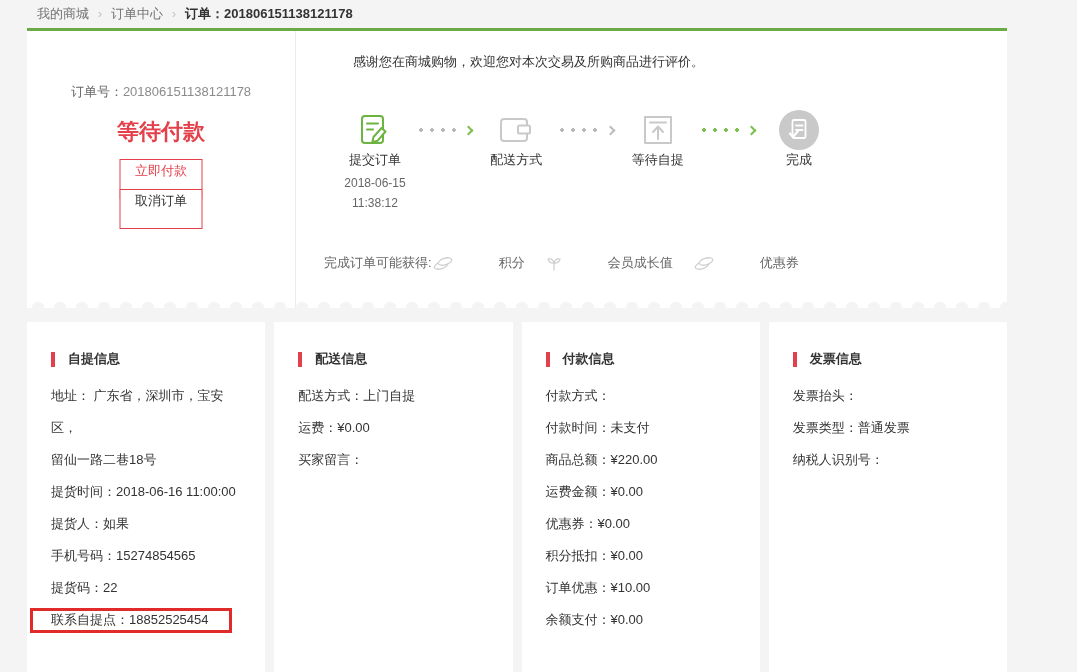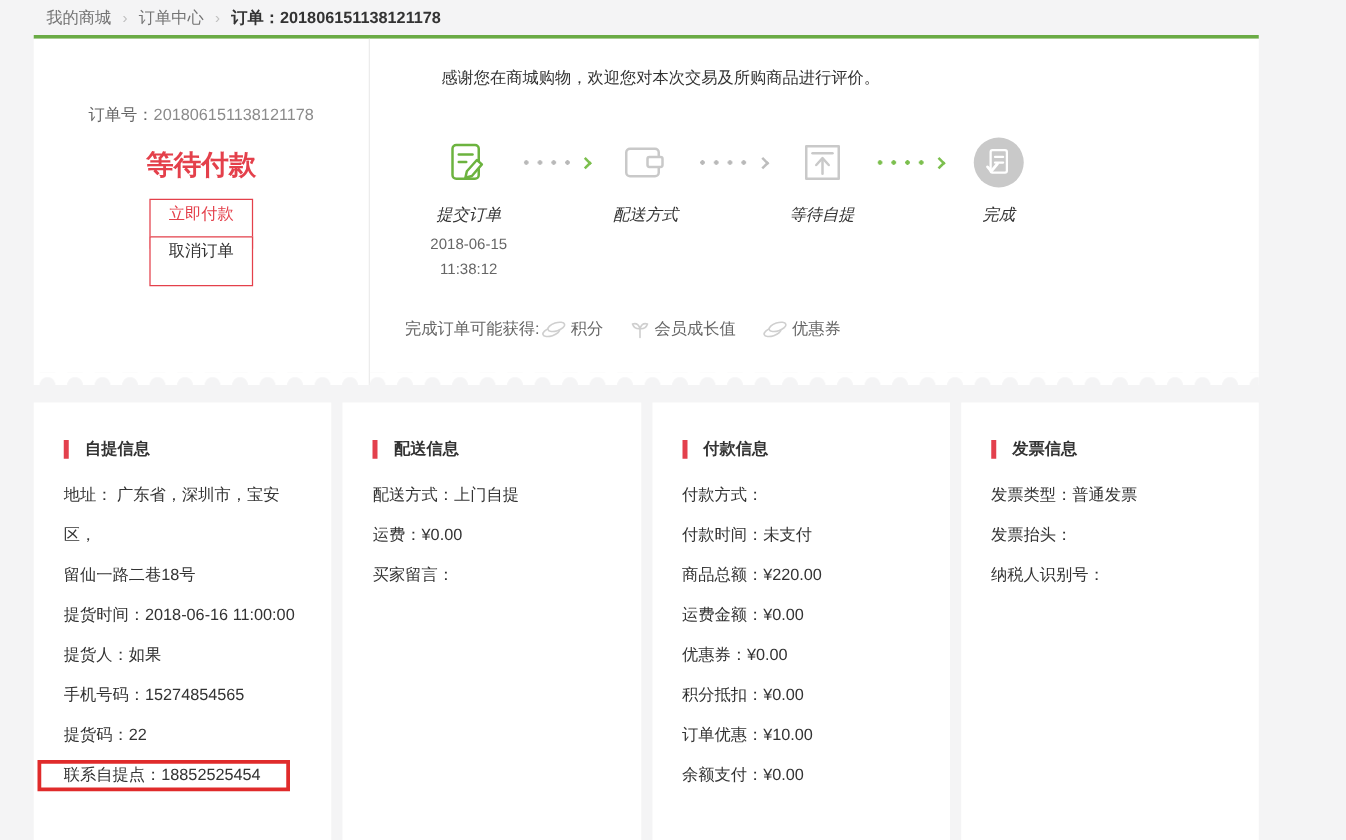--- a/index.html
+++ b/index.html
@@ -31,31 +31,31 @@
          border:1px solid #e4404b; font-size:13px; text-align:center; line-height:22px; cursor:pointer; }
   .btn-pay { top:128px; color:#e4404b; }
   .btn-cancel { top:158px; color:#333; }
 
   .right-sec { position:absolute; left:270px; top:0; right:0; height:277px; }
   .thanks { position:absolute; top:22px; left:56px; color:#333; }
 
   .steps { position:absolute; top:78px; left:40px; width:500px; display:flex; align-items:flex-start; }
   .step { width:76px; display:flex; flex-direction:column; align-items:center; }
   .step-icon { height:42px; display:flex; align-items:center; justify-content:center; }
-  .step-label { margin-top:12px; color:#333;font-style:italic; }
+  .step-label { color:#333; }
   .step-date { margin-top:4px; font-size:12px; color:#666; line-height:20px; text-align:center; }
   .arrow { flex:1; display:flex; align-items:center; height:42px; padding:0 6px; }
   .dots { flex:1; height:4px; background-repeat:repeat-x; background-size:11px 4px;
           background-image:radial-gradient(circle at 2px 2px, #b9b9b9 1.6px, rgba(0,0,0,0) 2px); }
   .arrow.green .dots { background-image:radial-gradient(circle at 2px 2px, #7cbf4e 1.6px, rgba(0,0,0,0) 2px); }
   .chev { width:7px; height:7px; border-top:2px solid #bdbdbd; border-right:2px solid #bdbdbd; transform:rotate(45deg); margin-left:3px; }
   .chev.green { border-color:#7cbf4e; }
 
   .benefits { position:absolute; left:27px; top:223px; display:flex; align-items:center; color:#666; }
-  .benefit { display:flex; align-items:center; margin-right:20px; }
+  .benefit { display:flex; align-items:center; margin-right:20px;gap:42px; }
   .benefit svg { margin-right:3px; }
 
   
   .bottom { position:absolute; top:322px; left:27px; width:980px; height:350px; display:flex; gap:9px; }
   .col { flex:1; background:#fff; padding:28px 18px 0 24px; position:relative; }
   .col-title { display:flex; align-items:center; font-weight:bold; color:#333; margin-bottom:12px; }
   .bar { width:4px; height:15px; background:#e3404d; margin-right:13px; }
   .lines { margin-top:2px; }
   .line { line-height:32px; color:#333; white-space:normal; }
   .line.hl { position:relative; }
@@ -236,20 +236,20 @@
         <div class="line">余额支付：¥0.00</div>
       </div>
     </div>
 
     <div class="col">
       <div class="col-title">
         <span class="bar"></span>
         <span>发票信息</span>
       </div>
       <div class="lines">
+        <div class="line">发票抬头：</div>
         <div class="line">发票类型：普通发票</div>
-        <div class="line">发票抬头：</div>
         <div class="line">纳税人识别号：</div>
       </div>
     </div>
 
   </div>
 </div>
 
 </body></html>

